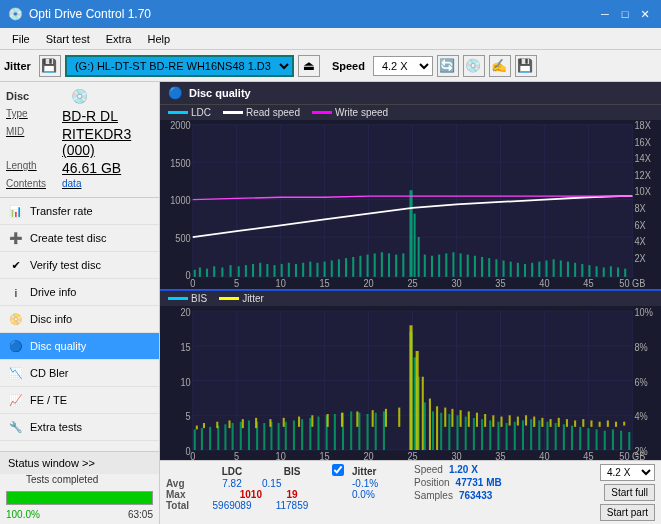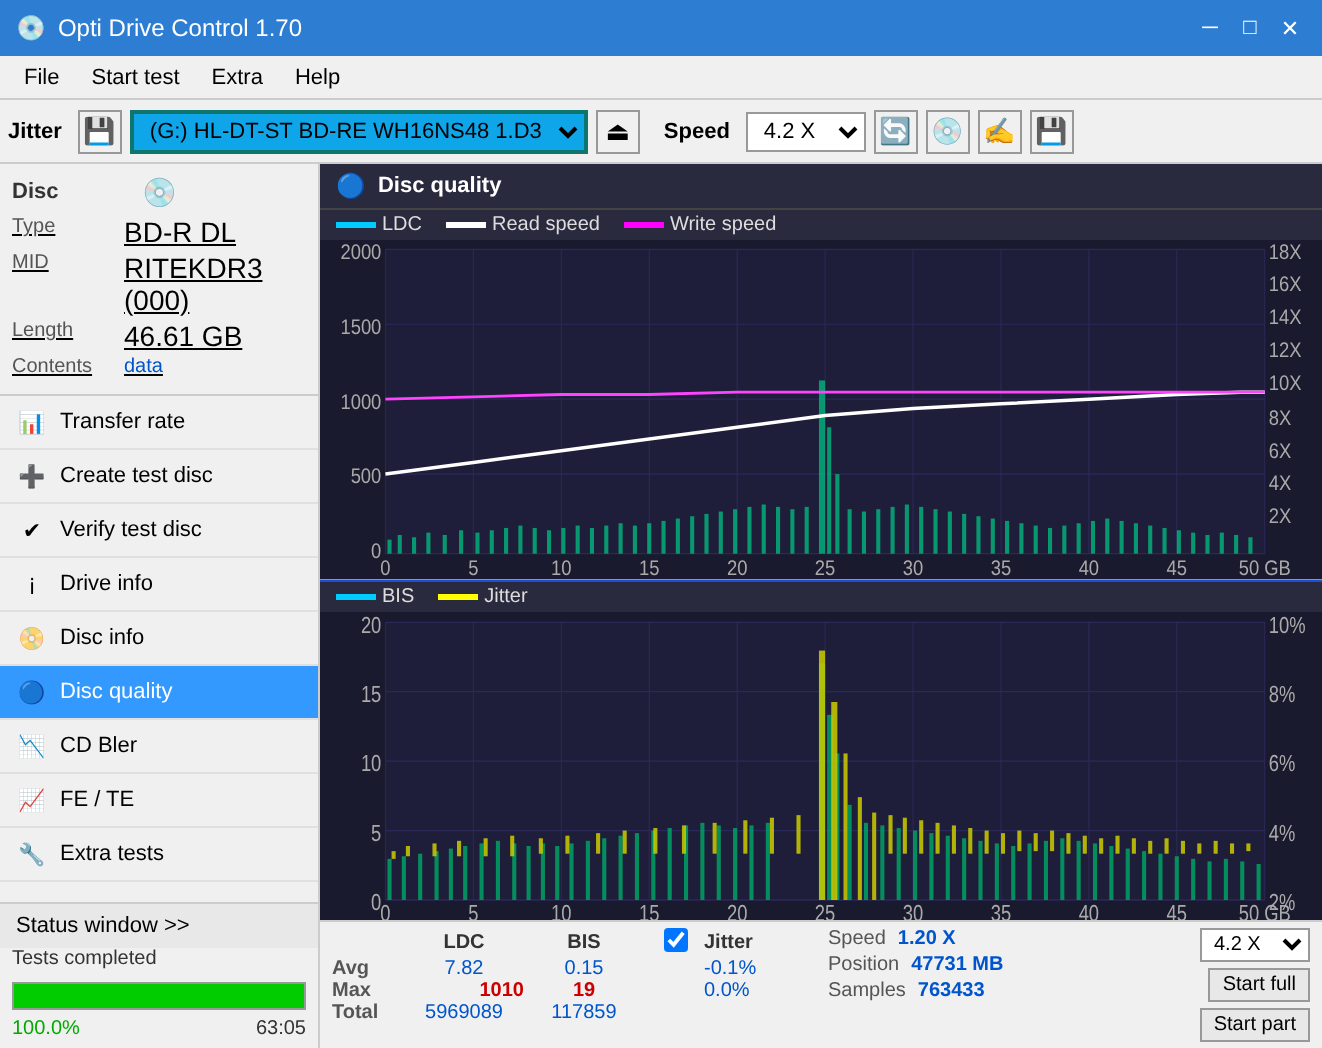--- a/index.html
+++ b/index.html
@@ -144,21 +144,21 @@
       background: #fff;
       border: 1px solid #999;
       height: 14px;
       margin: 4px 6px;
     }
     .progress-bar-fill {
       height: 100%;
       background: #00cc00;
     }
     .status-text {
-      font-size: 10px; padding: 0 6px 2px 6px; color: #333;
+      font-size: 10px; padding: 0 6px 2px 6px; color: #333; margin-left: 20px;
     }
 
     
     .content-area {
       flex: 1;
       background: #f5f5f5;
       display: flex;
       flex-direction: column;
       overflow: hidden;
     }
@@ -693,21 +693,21 @@
               <td style="width:60px; text-align:center; font-weight:bold; color:#333;">BIS</td>
               <td style="width:10px;"></td>
               <td style="width:20px;"><input type="checkbox" checked="" style="width: 12px; height: 12px;"></td>
               <td style="width:50px; font-weight:bold; color:#333;">Jitter</td>
             </tr>
           </thead>
           <tbody>
             <tr>
               <td style="color:#555; font-weight:bold;">Avg</td>
               <td style="text-align:center; color:#0055cc;">7.82</td>
-              <td style="text-align:center; color:#0055cc;">0.15</td>
+              <td style="color:#0055cc;">0.15</td>
               <td></td>
               <td></td>
               <td style="color:#0055cc;">-0.1%</td>
             </tr>
             <tr>
               <td style="color:#555; font-weight:bold;">Max</td>
               <td style="text-align:right; color:#cc0000; font-weight:bold;">1010</td>
               <td style="text-align:center; color:#cc0000; font-weight:bold;">19</td>
               <td></td>
               <td></td>

